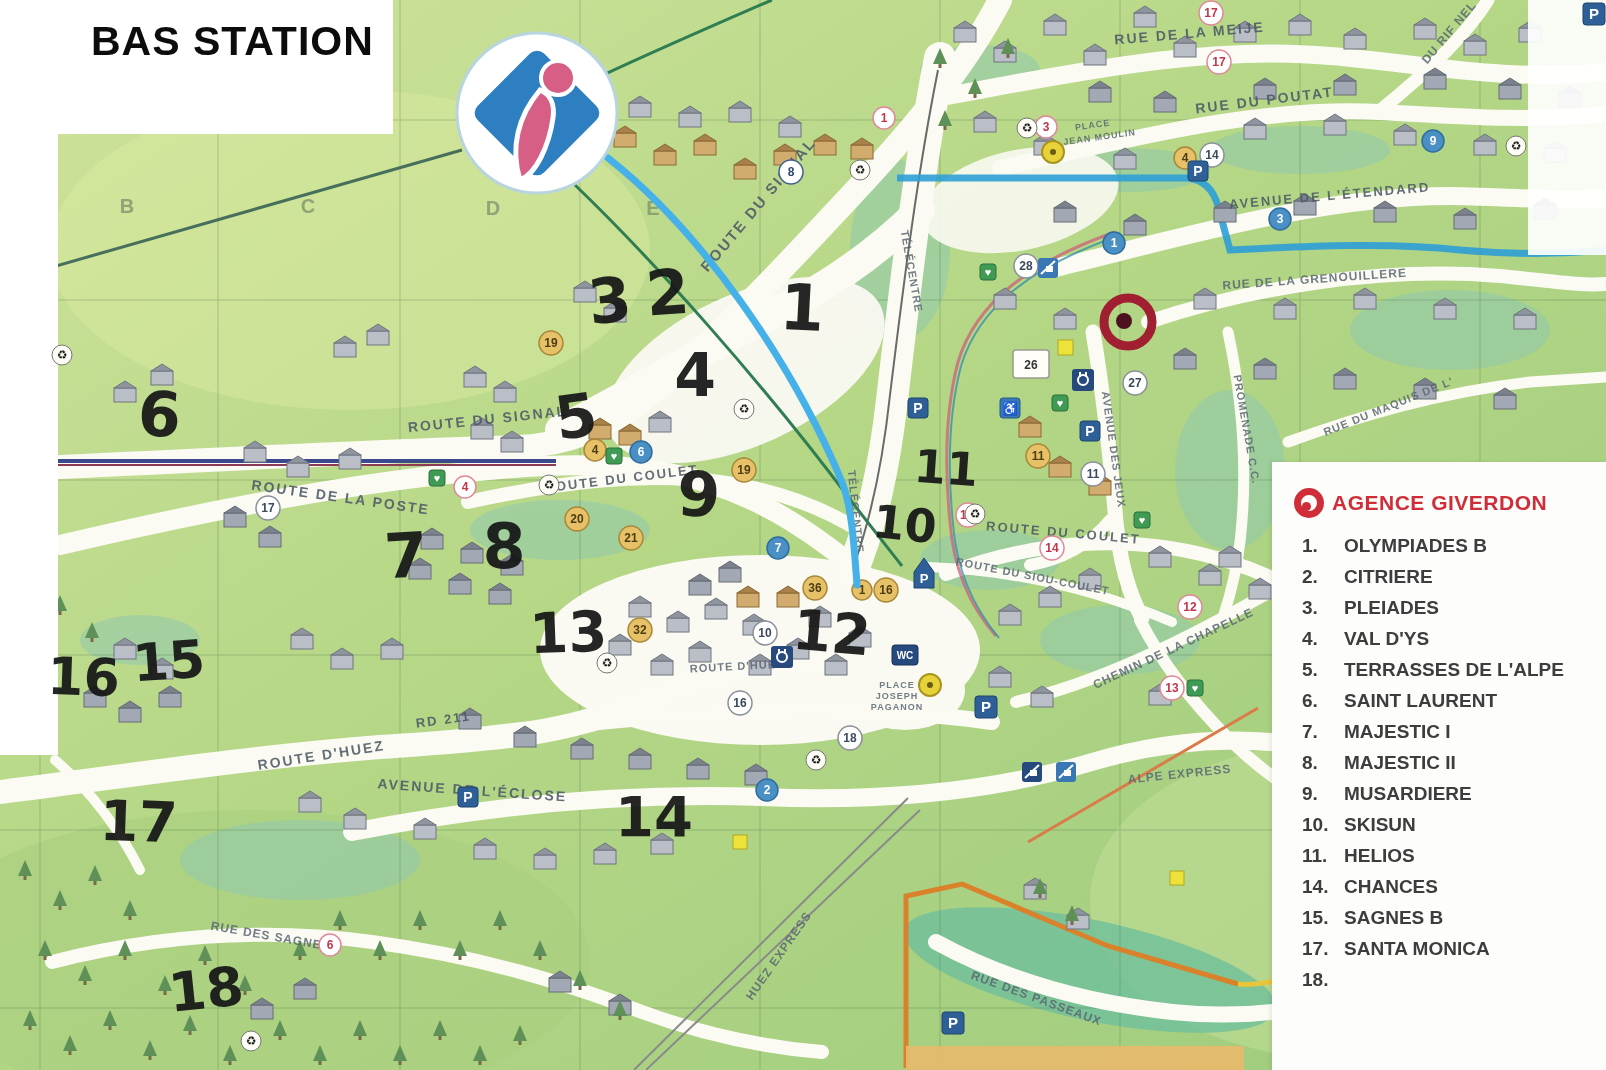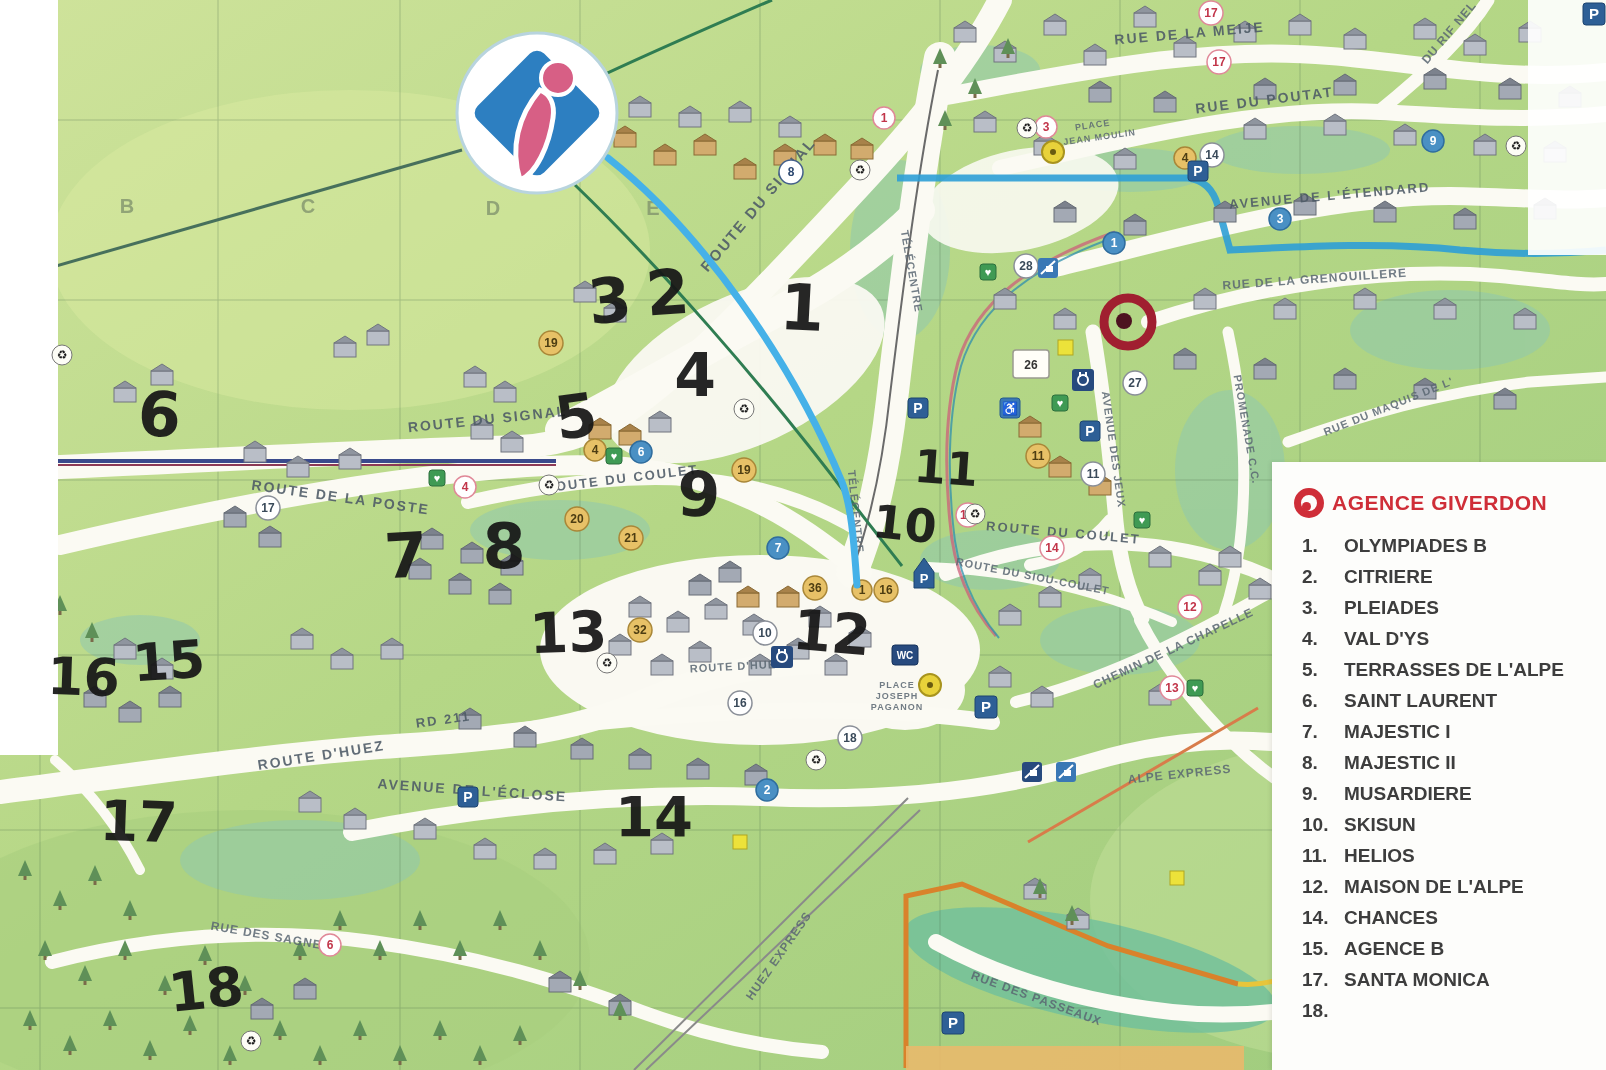--- a/index.html
+++ b/index.html
@@ -706,20 +706,23 @@
     <text class="hw" x="830" y="652" font-size="56" transform="rotate(5 830 652)">12</text>
     <text class="hw" x="83" y="695" font-size="52" transform="rotate(2 83 695)">16</text>
     <text class="hw" x="170" y="679" font-size="52" transform="rotate(-4 170 679)">15</text>
     <text class="hw" x="138" y="841" font-size="56" transform="rotate(2 138 841)">17</text>
     <text class="hw" x="654" y="836" font-size="56">14</text>
     <text class="hw" x="208" y="1008" font-size="54" transform="rotate(-6 208 1008)">18</text>
   </g>
 </svg>
 
 
+<div class="title-box">
+  <span>BAS STATION</span>
+</div>
 
 
 <div class="logo-wrap">
   <svg width="170" height="170" viewBox="0 0 170 170">
     <circle cx="85" cy="85" r="80" fill="#ffffff" stroke="#b8d4de" stroke-width="3"></circle>
     <rect x="38" y="38" width="94" height="94" rx="10" transform="rotate(45 85 85)" fill="#2d7fc1"></rect>
     <path d="M 88 62 C 66 88 58 120 68 152 C 84 146 97 118 101 90 C 103 76 98 66 88 62 Z" fill="#d75f85" stroke="#ffffff" stroke-width="5"></path>
     <circle cx="106" cy="50" r="17" fill="#d75f85" stroke="#ffffff" stroke-width="4"></circle>
   </svg>
 </div>
@@ -770,30 +773,26 @@
       </div>
   <div class="legend-item">
         <span class="num">10.</span>
         <span>SKISUN</span>
       </div>
   <div class="legend-item">
         <span class="num">11.</span>
         <span>HELIOS</span>
       </div>
   <div class="legend-item">
-        <span class="num">12.</span>
-        <span>MAISON DE L'ALPE</span>
-      </div>
-  <div class="legend-item">
         <span class="num">14.</span>
         <span>CHANCES</span>
       </div>
   <div class="legend-item">
         <span class="num">15.</span>
-        <span>AGENCE B</span>
+        <span>SAGNES B</span>
       </div>
   <div class="legend-item">
         <span class="num">17.</span>
         <span>SANTA MONICA</span>
       </div>
   <div class="legend-item">
         <span class="num">18.</span>
         <span></span>
       </div>
 </div>

